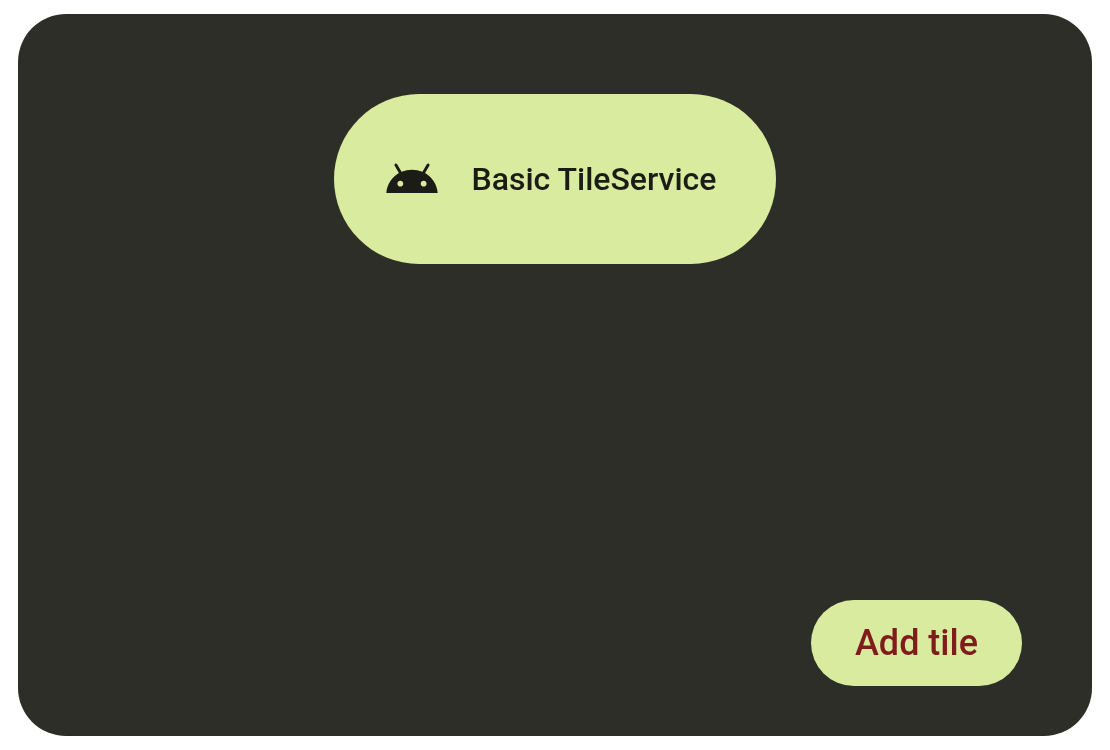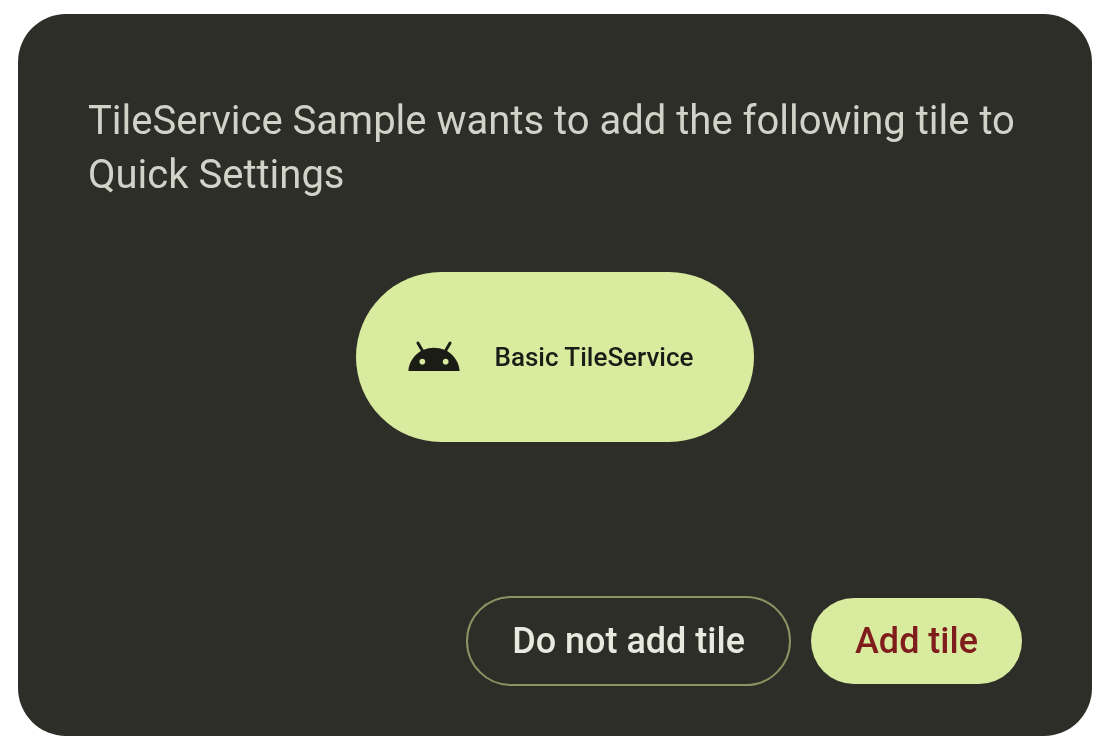--- a/index.html
+++ b/index.html
@@ -61,21 +61,21 @@
       justify-content: center;
     }
     
     .tile-icon svg {
       width: 56px;
       height: 56px;
     }
     
     .tile-label {
       color: #1c1c17;
-      font-size: 26px;
+      font-size: 32px;
       font-weight: 500;
     }
     
     .button-row {
       display: flex;
       justify-content: flex-end;
       gap: 20px;
       align-items: center;
     }
     
@@ -97,30 +97,28 @@
     
     .btn-filled {
       background: #d9eb9e;
       color: #7f1d1d;
     }
   </style>
 </head>
 <body>
 
 <div class="dialog">
-  <div class="dialog-message">TileService Sample wants to add the following tile to Quick Settings</div>
 
   <div class="tile-preview-wrapper">
     <div class="tile-preview">
       <span class="tile-icon">
         <svg viewBox="0 0 24 24" fill="#1c1c17">
           <path d="M17.6 9.48l1.84-3.18c.16-.31.04-.69-.26-.85-.29-.15-.65-.06-.83.22l-1.88 3.24c-2.86-1.21-6.08-1.21-8.94 0L5.65 5.67c-.19-.29-.58-.38-.87-.2-.28.18-.37.54-.22.83L6.4 9.48C3.3 11.25 1.28 14.44 1 18h22c-.28-3.56-2.3-6.75-5.4-8.52zM7 15.25c-.69 0-1.25-.56-1.25-1.25s.56-1.25 1.25-1.25 1.25.56 1.25 1.25-.56 1.25-1.25 1.25zm10 0c-.69 0-1.25-.56-1.25-1.25s.56-1.25 1.25-1.25 1.25.56 1.25 1.25-.56 1.25-1.25 1.25z"></path>
         </svg>
       </span>
       <span class="tile-label">Basic TileService</span>
     </div>
   </div>
 
   <div class="button-row">
-    <button class="btn btn-outline">Do not add tile</button>
     <button class="btn btn-filled">Add tile</button>
   </div>
 </div>
 
 </body></html>

